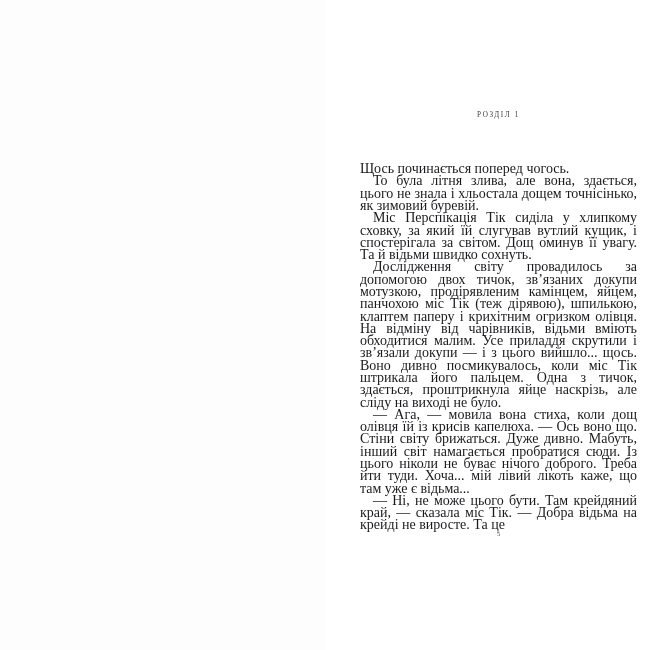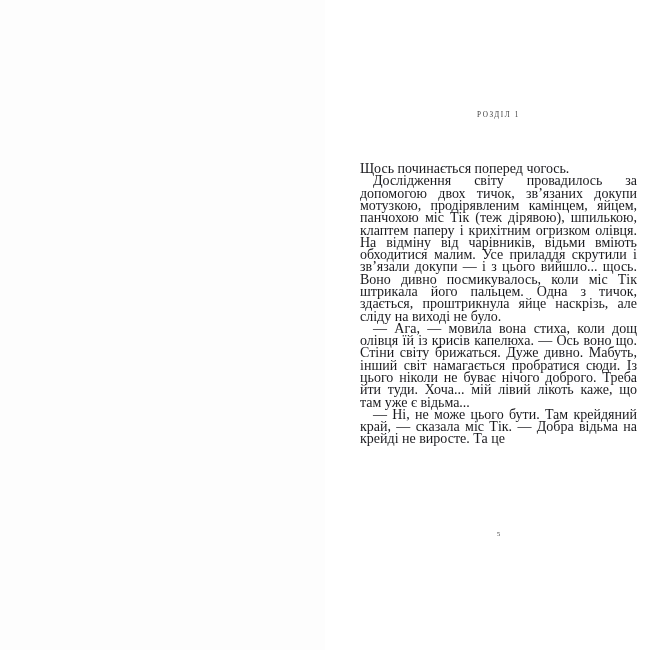--- a/index.html
+++ b/index.html
@@ -111,20 +111,22 @@
 
   <div class="page-right">
 
     <div class="text-column">
 
       <div class="chapter-label">РОЗДІЛ 1</div>
 
 
       <div class="body-text">
           <p class="">Щось починається поперед чогось.</p>
+          <p class="indent">То була літня злива, але вона, здається, цього не знала і хльостала дощем точнісінько, як зимовий буревій.</p>
+          <p class="indent">Міс Перспікація Тік сиділа у хлипкому сховку, за який їй слугував вутлий кущик, і спостерігала за світом. Дощ оминув її увагу. Та й відьми швидко сохнуть.</p>
           <p class="indent">Дослідження світу провадилось за допомогою двох тичок, зв’язаних докупи мотузкою, продірявленим камінцем, яйцем, панчохою міс Тік (теж дірявою), шпилькою, клаптем паперу і крихітним огризком олівця. На відміну від чарівників, відьми вміють обходитися малим. Усе приладдя скрутили і зв’язали докупи — і з цього вийшло... щось. Воно дивно посмикувалось, коли міс Тік штрикала його пальцем. Одна з тичок, здається, проштрикнула яйце наскрізь, але сліду на виході не було.</p>
           <p class="indent">— Ага, — мовила вона стиха, коли дощ олівця їй із крисів капелюха. — Ось воно що. Стіни світу брижаться. Дуже дивно. Мабуть, інший світ намагається пробратися сюди. Із цього ніколи не буває нічого доброго. Треба йти туди. Хоча... мій лівий лікоть каже, що там уже є відьма...</p>
           <p class="indent">— Ні, не може цього бути. Там крейдяний край, — сказала міс Тік. — Добра відьма на крейді не виросте. Та це</p>
         </div>
 
     </div>
 
     <div class="folio">5</div>
 
   </div>

